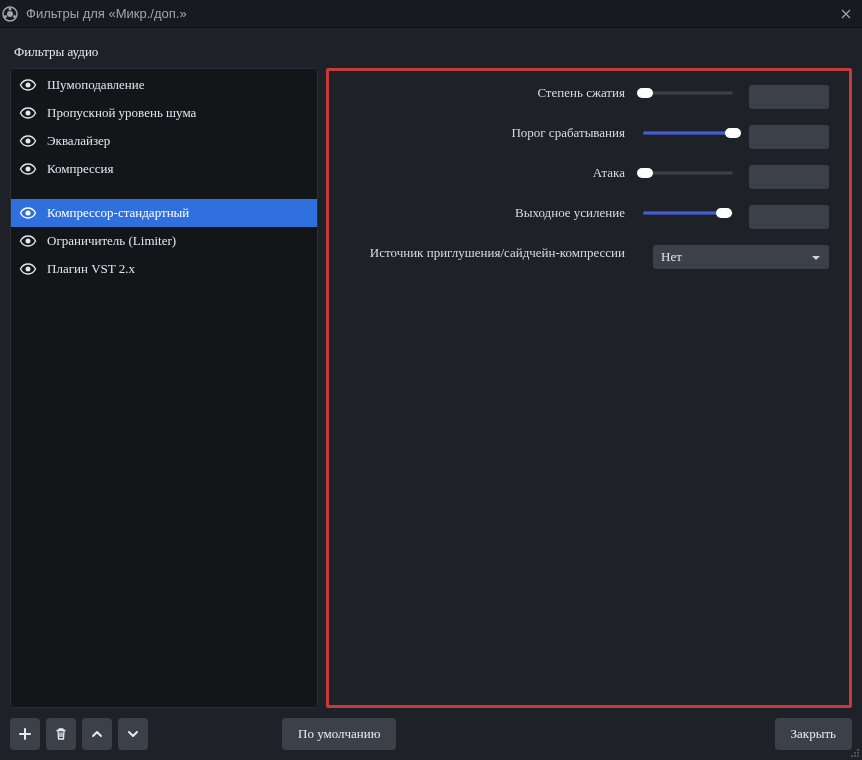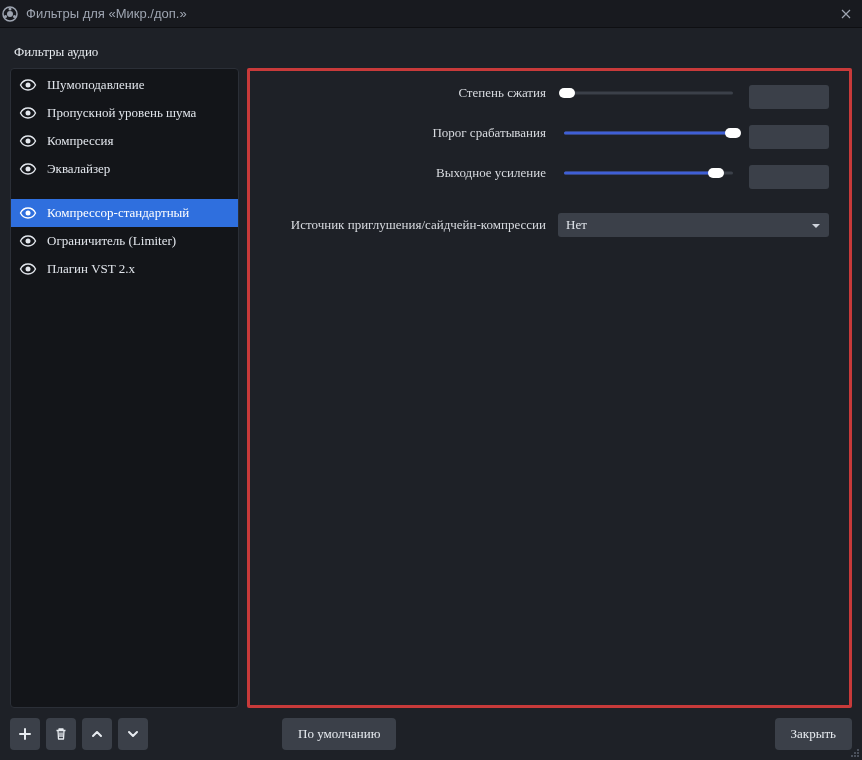--- a/index.html
+++ b/index.html
@@ -51,21 +51,21 @@
     padding: 6px 4px 8px 4px;
     color: #e8ecf1;
   }
   .main-area {
     display: flex;
     flex: 1;
     gap: 8px;
     min-height: 0;
   }
   .sidebar {
-    width: 229px;
+    width: 308px;
     display: flex;
     flex-direction: column;
     border-radius: 22px;
   }
   .filter-list {
     flex: 1;
     background: #131519;
     border: 1px solid #2b2f37;
     border-radius: 4px;
     overflow-y: auto;
@@ -165,23 +165,23 @@
     border: none;
     color: #e2e6ec;
     text-align: right;
     padding: 0 6px 0 4px;
     font-size: 13px;
     font-family: inherit;
     outline: none;
   }
   .select-row {
     display: flex;
-    align-items: center;
+    align-items: flex-start;
     height: 40px;
-    gap: 10px;
+    gap: 26px;
   }
   .select-box {
     flex: 1;
     height: 24px;
     background: #3b4049;
     border-radius: 3px;
     display: flex;
     align-items: center;
     padding: 7px 8px;
     cursor: pointer;
@@ -275,30 +275,30 @@
             </span>
             <span>Пропускной уровень шума</span>
           </div>
           <div class="filter-item">
             <span class="eye-icon">
               <svg width="18" height="18" viewBox="0 0 18 18">
                 <path d="M1.5 9 C1.5 9 4 4 9 4 S16.5 9 16.5 9 14 14 9 14 1.5 9 1.5 9 Z" fill="none" stroke="currentColor" stroke-width="1.4"></path>
                 <circle cx="9" cy="9" r="2.5" fill="currentColor"></circle>
               </svg>
             </span>
+            <span>Эквалайзер</span>
+          </div>
+          <div class="filter-item">
+            <span class="eye-icon">
+              <svg width="18" height="18" viewBox="0 0 18 18">
+                <path d="M1.5 9 C1.5 9 4 4 9 4 S16.5 9 16.5 9 14 14 9 14 1.5 9 1.5 9 Z" fill="none" stroke="currentColor" stroke-width="1.4"></path>
+                <circle cx="9" cy="9" r="2.5" fill="currentColor"></circle>
+              </svg>
+            </span>
             <span>Компрессия</span>
-          </div>
-          <div class="filter-item">
-            <span class="eye-icon">
-              <svg width="18" height="18" viewBox="0 0 18 18">
-                <path d="M1.5 9 C1.5 9 4 4 9 4 S16.5 9 16.5 9 14 14 9 14 1.5 9 1.5 9 Z" fill="none" stroke="currentColor" stroke-width="1.4"></path>
-                <circle cx="9" cy="9" r="2.5" fill="currentColor"></circle>
-              </svg>
-            </span>
-            <span>Эквалайзер</span>
           </div>
           <div class="filter-item selected">
             <span class="eye-icon">
               <svg width="18" height="18" viewBox="0 0 18 18">
                 <path d="M1.5 9 C1.5 9 4 4 9 4 S16.5 9 16.5 9 14 14 9 14 1.5 9 1.5 9 Z" fill="none" stroke="currentColor" stroke-width="1.4"></path>
                 <circle cx="9" cy="9" r="2.5" fill="currentColor"></circle>
               </svg>
             </span>
             <span>Компрессор-стандартный</span>
           </div>
@@ -341,20 +341,33 @@
           <div class="param-label">Порог срабатывания</div>
           <div class="slider-wrap">
             <div class="slider">
               <div class="slider-track"></div>
               <div class="slider-fill" style="width: 100%;"></div>
               <div class="slider-thumb" style="left: 100%;"></div>
             </div>
           </div>
           <div class="spin">
             <input class="spin-input" value="0,00 dB" style="">
+          </div>
+        </div>
+        <div class="param-row">
+          <div class="param-label">Атака</div>
+          <div class="slider-wrap">
+            <div class="slider">
+              <div class="slider-track"></div>
+              <div class="slider-fill" style="width: 2%;"></div>
+              <div class="slider-thumb" style="left: 2%;"></div>
+            </div>
+          </div>
+          <div class="spin">
+            <input class="spin-input" value="1 ms" style="">
           </div>
         </div>
         <div class="param-row">
           <div class="param-label">Выходное усиление</div>
           <div class="slider-wrap">
             <div class="slider">
               <div class="slider-track"></div>
               <div class="slider-fill" style="width: 90%;"></div>
               <div class="slider-thumb" style="left: 90%;"></div>
             </div>

